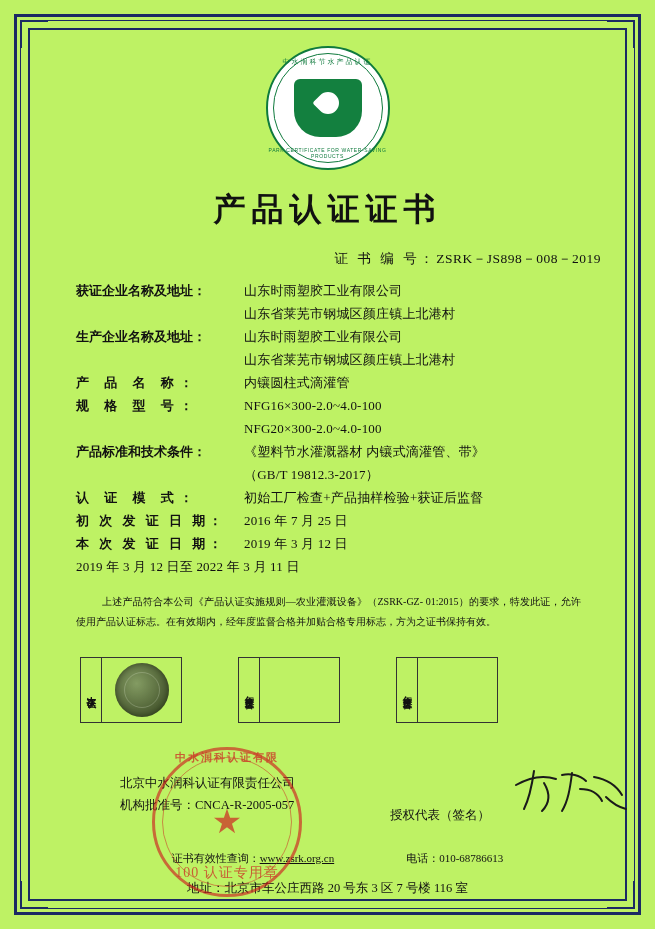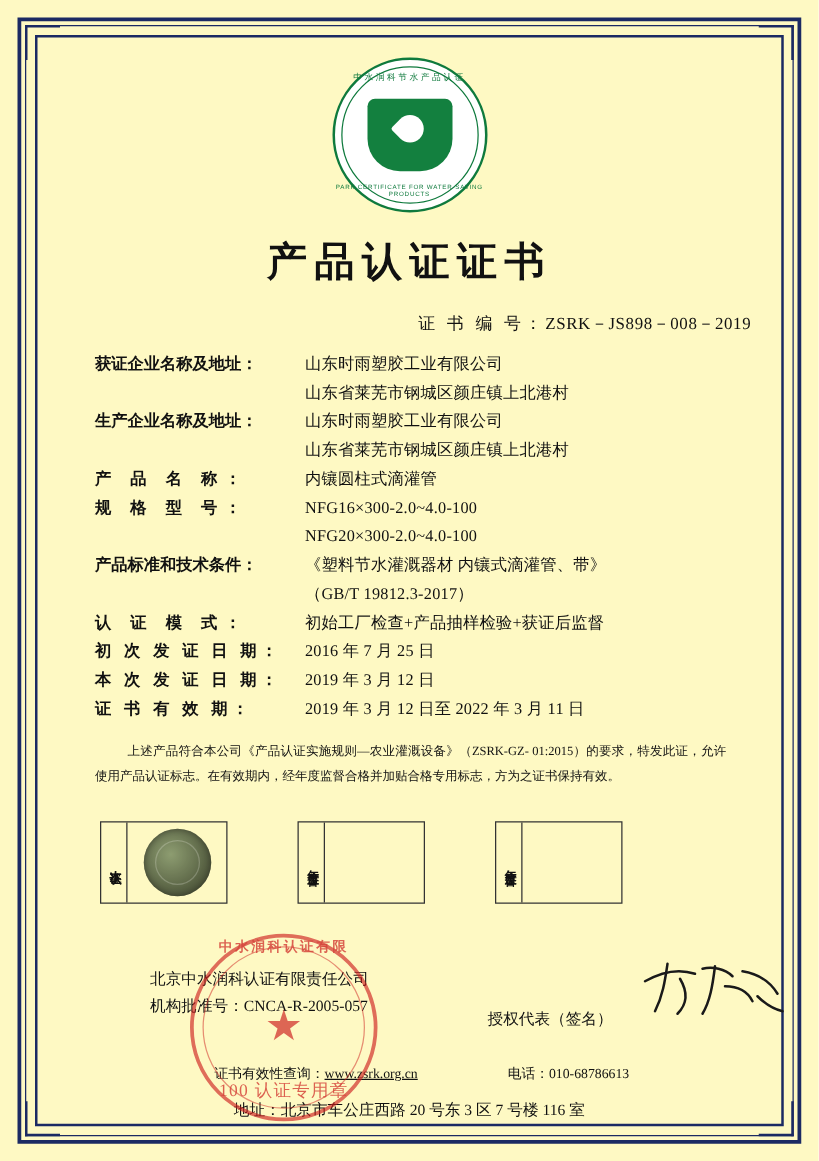--- a/index.html
+++ b/index.html
@@ -13,21 +13,21 @@
     font-family: "Liberation Serif", "DejaVu Serif", serif;
     color: #111;
     position: relative;
     overflow: hidden;
   }
 
   
   .page {
     position: absolute;
     inset: 0;
-    background: #fef9c3;
+    background: #bef264;
   }
   .border-outer {
     position: absolute;
     left: 14px; top: 14px; right: 14px; bottom: 14px;
     border: 3px solid #1b2a63;
   }
   .border-mid {
     position: absolute;
     left: 20px; top: 20px; right: 20px; bottom: 20px;
     border: 1px solid #1b2a63;
@@ -359,21 +359,20 @@
       </div>
       <div class="row">
         <div class="label sp3">初 次 发 证 日 期：</div>
         <div class="value">2016 年 7 月 25 日</div>
       </div>
       <div class="row">
         <div class="label sp3">本 次 发 证 日 期：</div>
         <div class="value">2019 年 3 月 12 日</div>
       </div>
       <div class="row">
-        <div class="label sp3">证 书 有 效 期：</div>
         <div class="value">2019 年 3 月 12 日至 2022 年 3 月 11 日</div>
       </div>
     </div>
 
     <div class="para">上述产品符合本公司《产品认证实施规则—农业灌溉设备》（ZSRK-GZ- 01:2015）的要求，特发此证，允许使用产品认证标志。在有效期内，经年度监督合格并加贴合格专用标志，方为之证书保持有效。</div>
 
     <div class="boxes">
       <div class="box">
         <div class="vlabel">本次认证</div>
         <div class="bodyarea">

